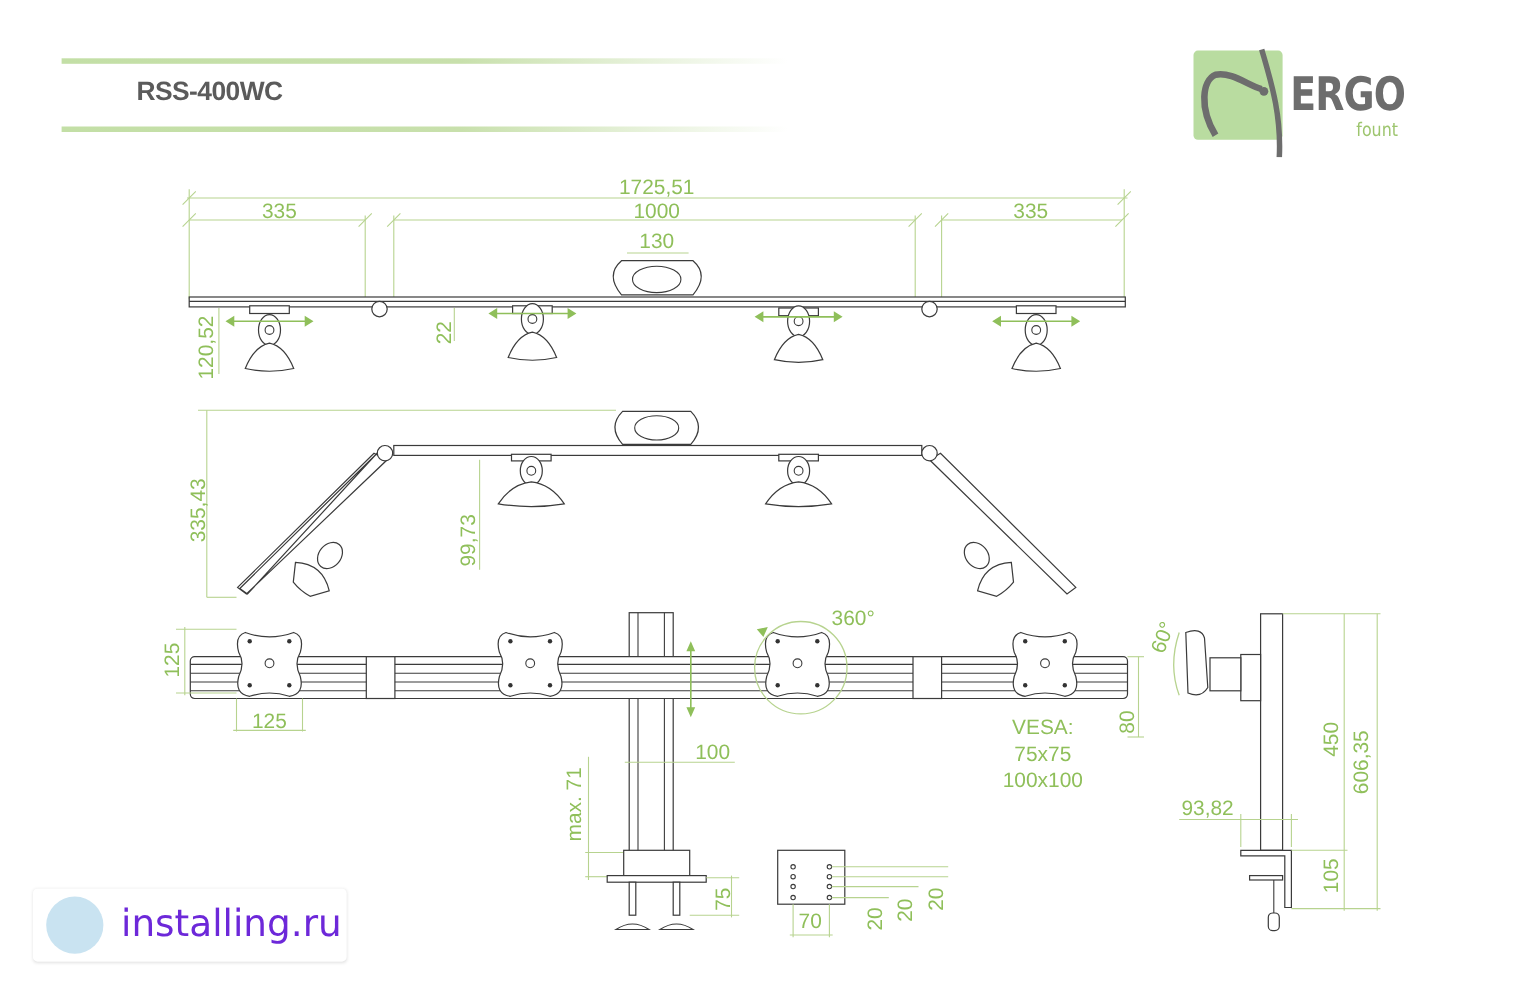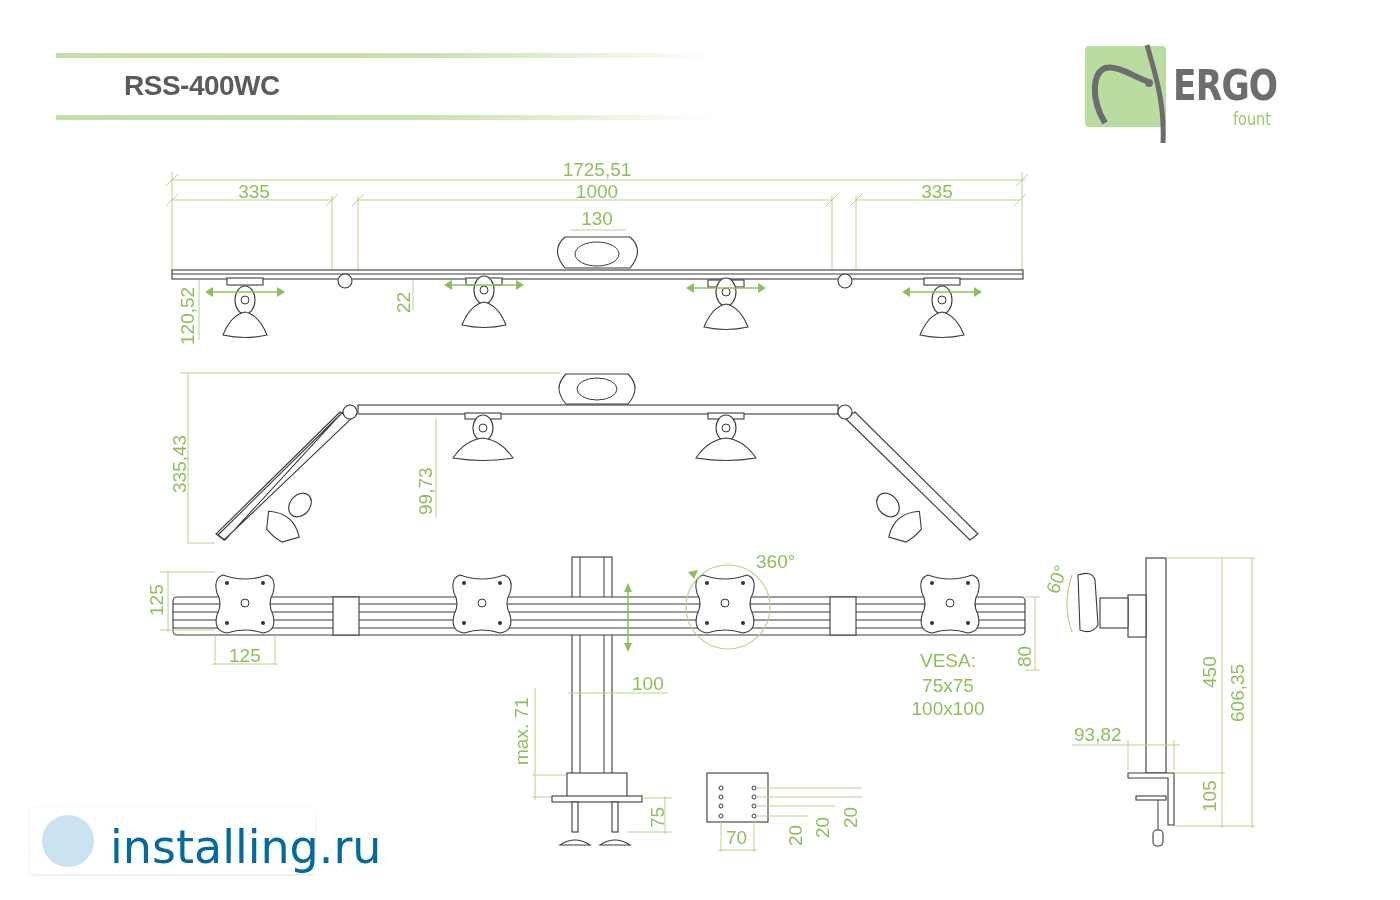--- a/index.html
+++ b/index.html
@@ -1,33 +1,33 @@
 <!DOCTYPE html>
 <html><head>
 <meta charset="utf-8">
 <style>
   html, body { margin: 0; padding: 0; background: #ffffff; }
   body { width: 1400px; height: 900px; position: relative; overflow: hidden; font-family: "Liberation Sans", sans-serif; }
   .hdr-line { position: absolute; left: 56px; height: 5px; width: 660px;
     background: linear-gradient(to right, #c3dfa6 0%, #c8e0ac 55%, rgba(210,230,190,0) 100%); }
-  #title { position: absolute; left: 124px; top: 70px; font-size: 28px; font-weight: bold; color: #5b5b5b; letter-spacing: -0.5px; }
+  #title { position: absolute; left: 124px; top: 70px; font-size: 24px; font-weight: bold; color: #5b5b5b; letter-spacing: -0.5px; }
   #logo { position: absolute; left: 1085px; top: 43px; width: 200px; height: 90px; }
   #logo .box { position: absolute; left: 0; top: 3px; width: 81px; height: 81px; background: #b9dca0; border-radius: 4px; }
   #logo .brand { position: absolute; left: 88px; top: 18px; font-size: 42px; font-weight: bold; color: #6d6d6d; letter-spacing: -1px; transform: scaleX(0.82); transform-origin: left; font-family: "DejaVu Sans", sans-serif; }
   #logo .sub { position: absolute; left: 148px; top: 66px; font-size: 17px; color: #9dc56e; font-family: "DejaVu Sans", sans-serif; transform: scaleX(0.85); transform-origin: left; }
   #logo svg { position: absolute; left: 0; top: 0; }
   #drawing { position: absolute; left: 0; top: 0; }
   .dim { fill: #8fbf5a; font-family: "Liberation Sans", sans-serif; font-size: 19px; }
   .dl { stroke: #b7d38f; stroke-width: 1; fill: none; }
   .ol { stroke: #3b3b3b; stroke-width: 1.1; fill: #ffffff; }
   .olf { stroke: #3b3b3b; stroke-width: 1; fill: none; }
   .arr { fill: #8fbf5a; }
   #wm { position: absolute; left: 30px; top: 808px; width: 285px; height: 66px; border-radius: 4px; box-shadow: 0 1px 3px rgba(0,0,0,0.12); background: rgba(255,255,255,0.7); }
   #wm .circ { position: absolute; left: 12px; top: 7px; width: 52px; height: 52px; border-radius: 50%; background: #c9e3f1; }
-  #wm .txt { position: absolute; left: 80px; top: 12px; font-size: 46px; color: #0369a1; font-family: "DejaVu Sans", sans-serif; }
+  #wm .txt { position: absolute; left: 80px; top: 12px; font-size: 34px; color: #6d28d9; font-family: "DejaVu Sans", sans-serif; }
 </style>
 </head>
 <body>
 
 <div class="hdr-line" style="top:53px;"></div>
 <div class="hdr-line" style="top:115px;"></div>
 <div id="title">RSS-400WC</div>
 
 <div id="logo">
   <div class="box"></div>

